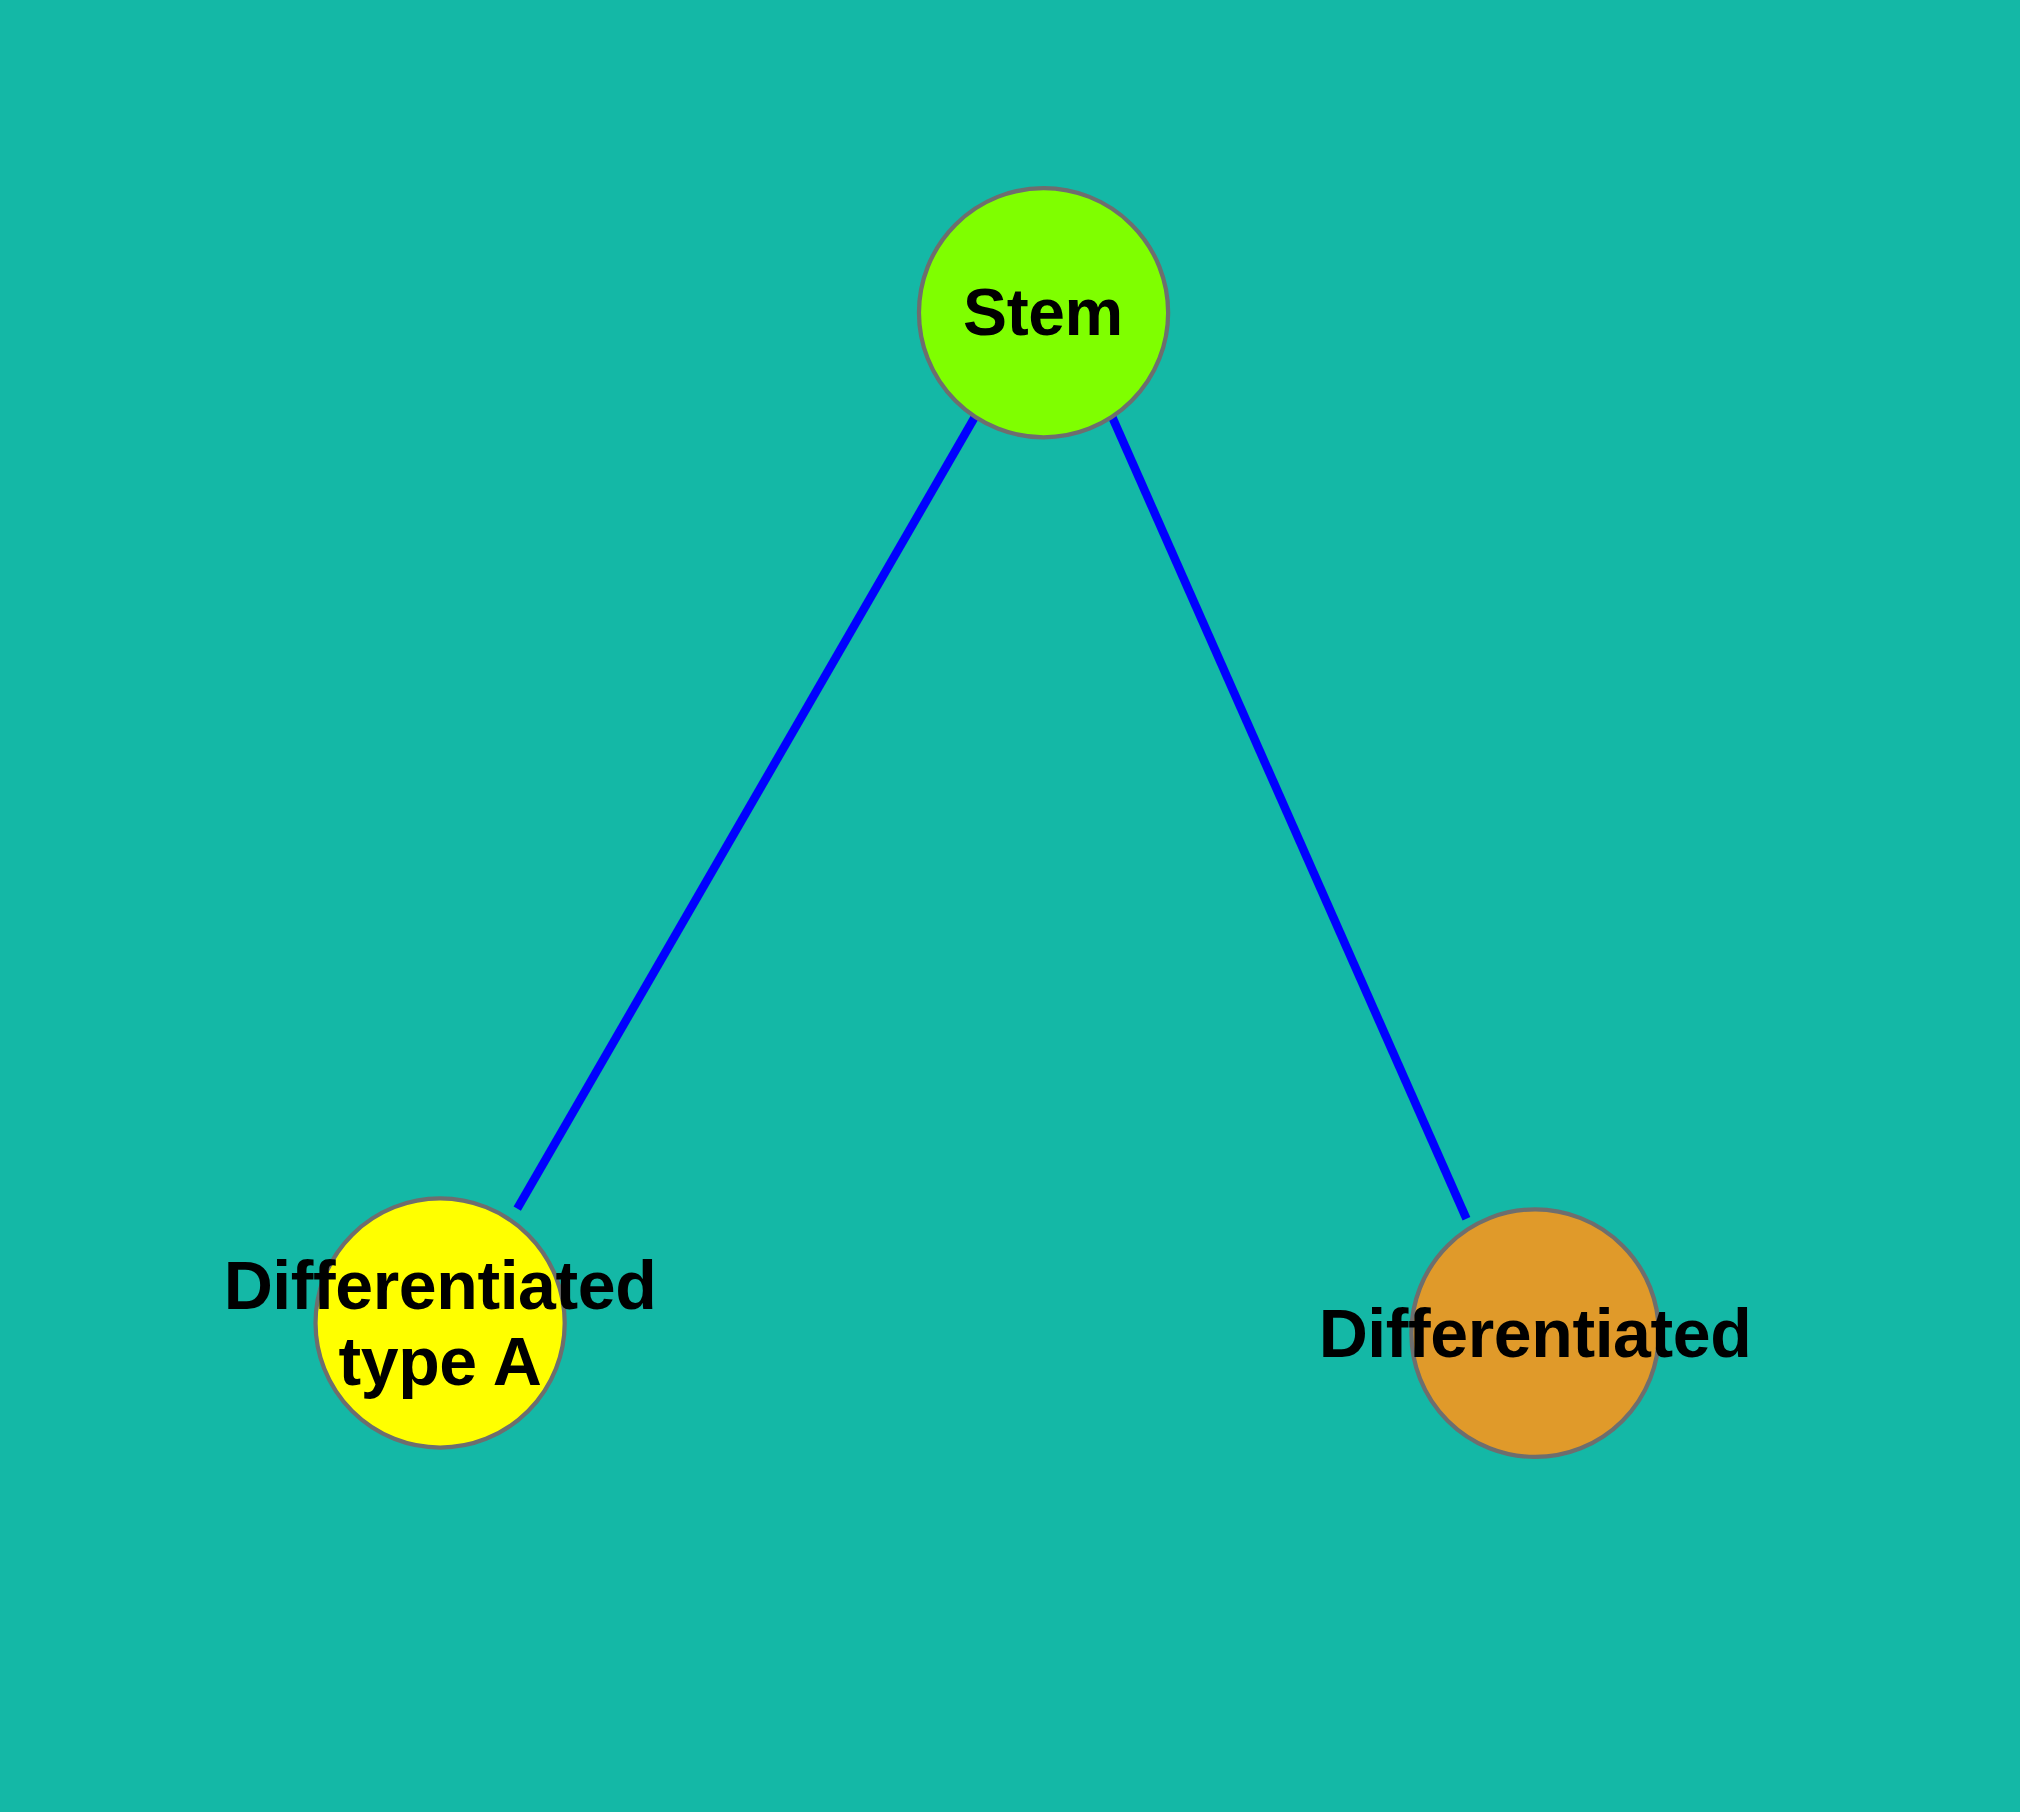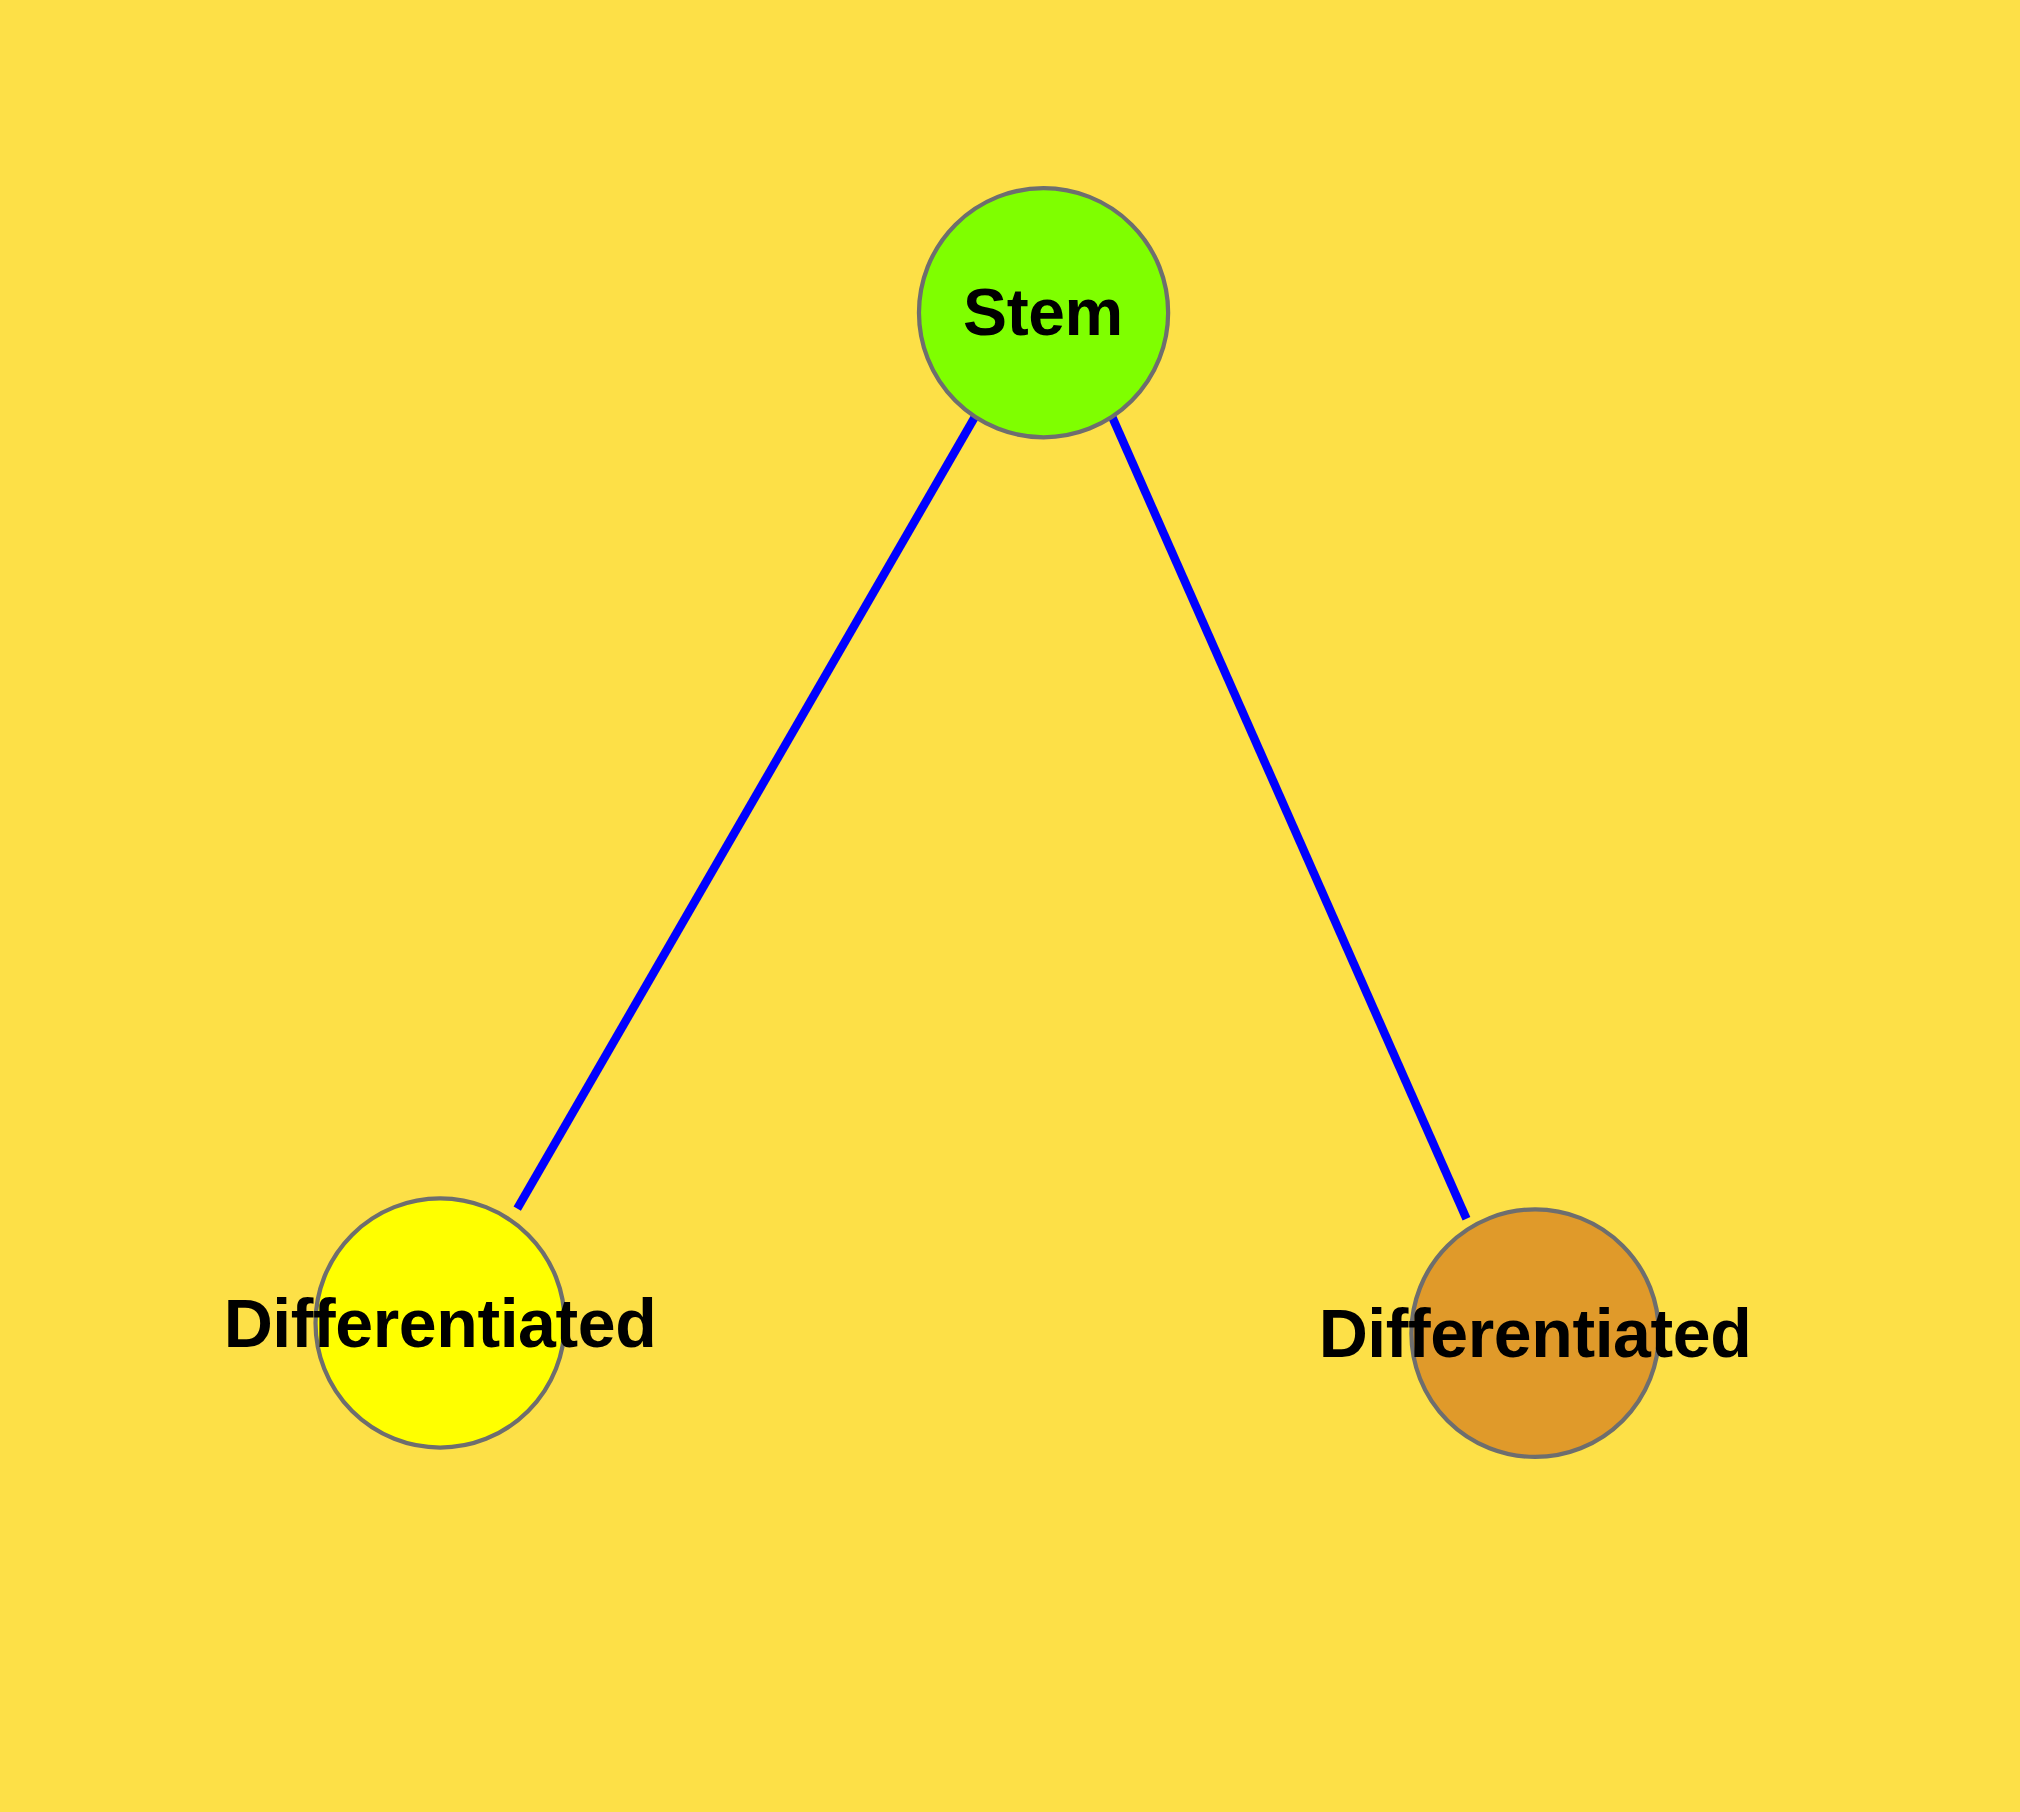--- a/index.html
+++ b/index.html
@@ -9,21 +9,21 @@
   body {
     width: 2021px;
     height: 1812px;
     overflow: hidden;
     font-family: "Liberation Sans", sans-serif;
   }
   #canvas {
     position: relative;
     width: 2021px;
     height: 1812px;
-    background: #fde047;
+    background: #14b8a6;
   }
   #graph-svg {
     position: absolute;
     left: 0;
     top: 0;
     width: 2021px;
     height: 1812px;
   }
   .node-label {
     position: absolute;
@@ -55,18 +55,18 @@
       </g>
     <g id="nodes-layer">
         <circle cx="1231" cy="369" r="147" fill="#7fff00" stroke="#6e6e6e" stroke-width="5"></circle>
         <circle cx="519" cy="1561" r="147" fill="#ffff00" stroke="#6e6e6e" stroke-width="5"></circle>
         <circle cx="1811" cy="1573" r="146" fill="#e09a2a" stroke="#6e6e6e" stroke-width="5"></circle>
       </g>
   </svg>
 
   <div id="labels-layer">
       <div class="node-label label-stem" style="left: 1043px; top: 313px; font-size: 66px; color: rgb(0, 0, 0);"><div>Stem</div></div>
-      <div class="node-label label-two-line" style="left: 440px; top: 1323px; font-size: 68px; color: rgb(0, 0, 0);"><div>Differentiated</div></div>
+      <div class="node-label label-two-line" style="left: 440px; top: 1323px; font-size: 68px; color: rgb(0, 0, 0);"><div>Differentiated</div><div>type A</div></div>
       <div class="node-label label-two-line" style="left: 1535px; top: 1333px; font-size: 68px; color: rgb(0, 0, 0);"><div>Differentiated</div></div>
     </div>
 
 </div>
 
 
 </body></html>

